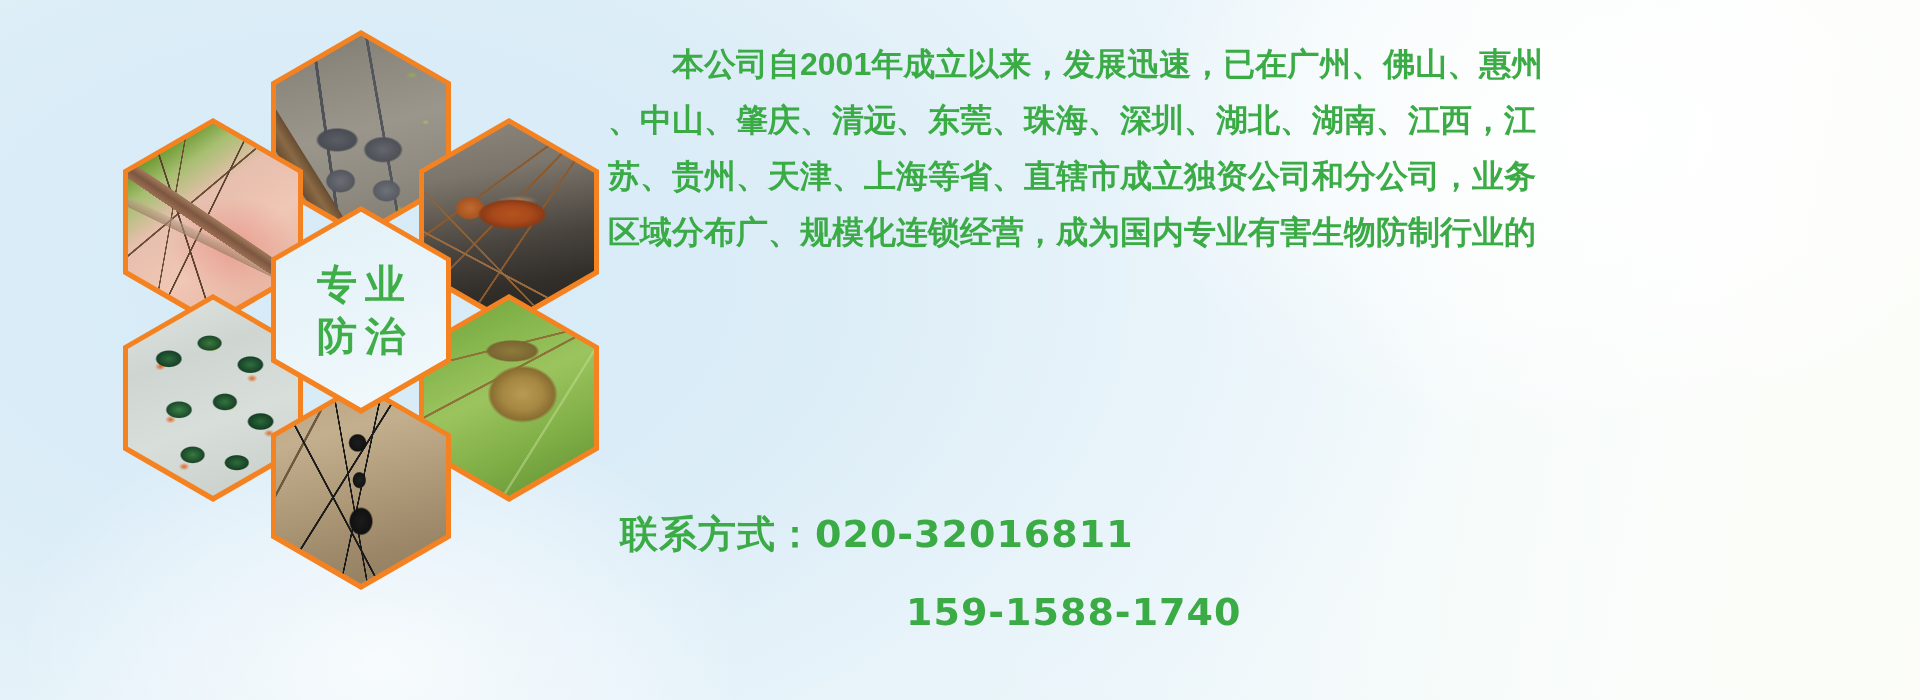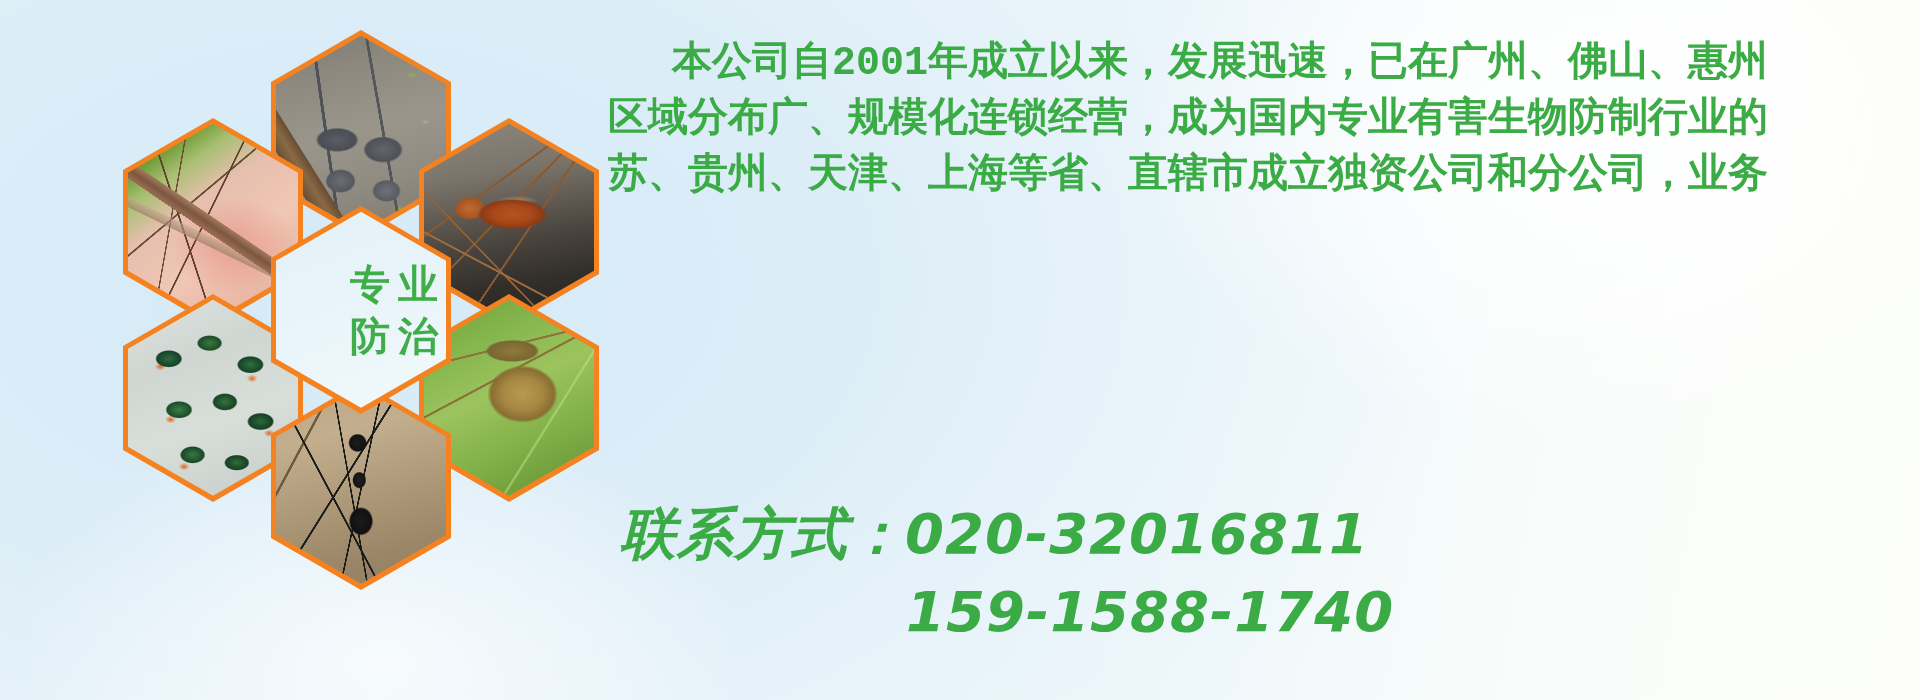--- a/index.html
+++ b/index.html
@@ -78,21 +78,21 @@
   #hex-ant      { left: 176px; top: 364px; }
 
   #hex-center .inner {
     background: linear-gradient(160deg, #e2f1f8 0%, #eaf5fa 55%, #f2f9fb 100%);
   }
   .center-text {
     position: absolute;
     inset: 0;
     display: flex;
     flex-direction: column;
-    align-items: flex-end;
+    align-items: center;
     justify-content: center;
     gap: 10px;
   }
   .center-text span {
     color: #3fae49;
     font-size: 40px;
     font-weight: bold;
     letter-spacing: 8px;
     text-indent: 8px;
     line-height: 1.05;
@@ -253,43 +253,42 @@
 
   
   #copy-block {
     position: absolute;
     left: 608px;
     top: 36px;
     width: 1275px;
   }
   .body-line {
     color: #3aab45;
-    font-size: 40px;
+    font-size: 32px;
     font-weight: bold;
     line-height: 56px;
     white-space: nowrap;
-    font-family: Liberation Mono, monospace;
+    font-family: Liberation Sans, sans-serif;
   }
   .body-line.indent { text-indent: 64px; }
 
   #contact-block {
     position: absolute;
     left: 620px;
     top: 495px;
     width: 1260px;
   }
   .contact-line {
     color: #3aab45;
-    font-size: 56px;
+    font-size: 38px;
     font-weight: bold;
     line-height: 78px;
     letter-spacing: 1px;
     white-space: nowrap;
     font-family: "DejaVu Sans", "Liberation Sans", sans-serif;
-    font-style: italic;
   }
   .contact-line.secondary { text-indent: 286px; }
 </style>
 </head>
 <body>
 
 <div id="banner">
 
   <div id="bloom"></div>
   <div id="bloom2"></div>
@@ -338,22 +337,23 @@
           <span>专业</span>
           <span>防治</span>
         </div>
       </div>
     </div>
 
   </div>
 
   <div id="copy-block">
     <div class="body-line indent">本公司自2001年成立以来，发展迅速，已在广州、佛山、惠州</div>
+    <div class="body-line">、中山、肇庆、清远、东莞、珠海、深圳、湖北、湖南、江西，江</div>
+    <div class="body-line">苏、贵州、天津、上海等省、直辖市成立独资公司和分公司，业务</div>
     <div class="body-line">区域分布广、规模化连锁经营，成为国内专业有害生物防制行业的</div>
-    <div class="body-line">苏、贵州、天津、上海等省、直辖市成立独资公司和分公司，业务</div>
   </div>
 
   <div id="contact-block">
     <div class="contact-line">联系方式：020-32016811</div>
     <div class="contact-line secondary">159-1588-1740</div>
   </div>
 
 </div>
 
 </body></html>

